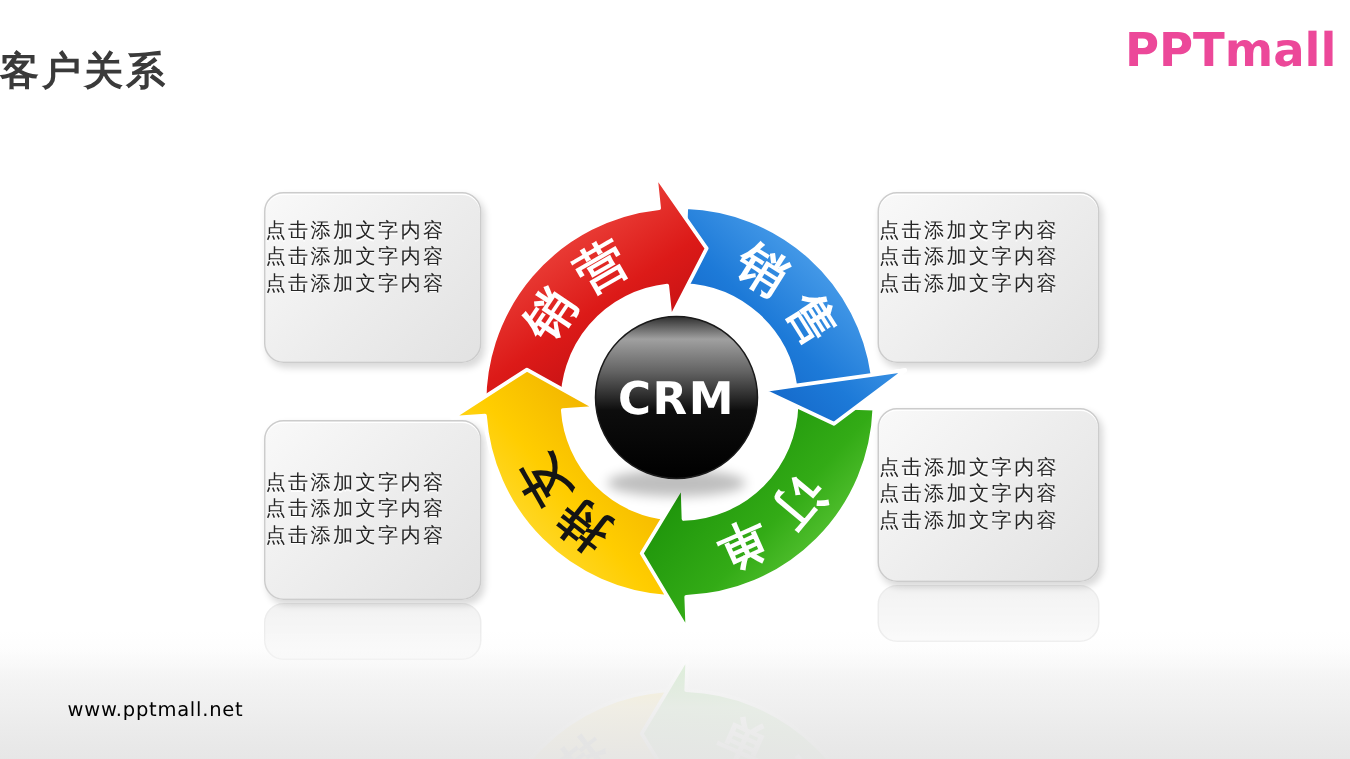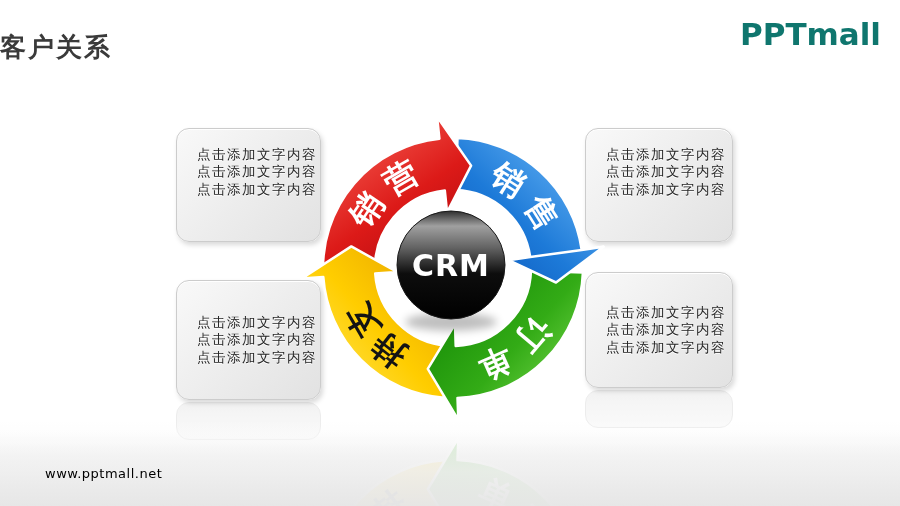--- a/index.html
+++ b/index.html
@@ -6,35 +6,35 @@
   body{
     width:900px;height:506px;position:relative;overflow:hidden;
     background:#ffffff;
     font-family:"DejaVu Sans","Liberation Sans",sans-serif;
   }
   .slide-title{
     position:absolute;top:30px;left:0;width:900px;text-align:left;
     font-size:26px;font-weight:bold;color:#3a3a3a;letter-spacing:2px;
   }
   .brand-logo{
-    position:absolute;top:16px;right:19px;
-    font-size:31px;font-weight:bold;color:#0f766e;letter-spacing:0px;
+    position:absolute;top:16px;right:9px;
+    font-size:31px;font-weight:bold;color:#ec4899;letter-spacing:0px;
   }
   .watermark{
     position:absolute;left:45px;top:466px;z-index:6;
     font-size:13px;color:#000000;letter-spacing:0.5px;
   }
   .stage{position:absolute;left:0;top:98px;width:900px;height:342px;z-index:4;}
   .box{
     position:absolute;box-sizing:border-box;
     background:linear-gradient(135deg,#f9f9f9 0%,#ececec 55%,#e2e2e2 100%);
     border:1px solid #cccccc;border-radius:13px;
     box-shadow:2px 3px 5px rgba(0,0,0,0.15), inset 0 1px 0 #ffffff;
     display:flex;flex-direction:column;justify-content:center;
-    padding-left:20px;padding-right:4px;
+    padding-right:4px;
   }
   .box.top{padding-bottom:26px;}
   .box p{
     margin:0;font-size:13.5px;line-height:17.5px;letter-spacing:1.5px;
     color:#262626;text-shadow:0 1px 0 rgba(255,255,255,0.9);white-space:nowrap;
   }
   .wheel{position:absolute;left:293px;top:2px;}
   .seg-label{font-weight:bold;font-size:33px;}
   .seg-label.light{fill:#ffffff;}
   .seg-label.dark{fill:#141414;}

